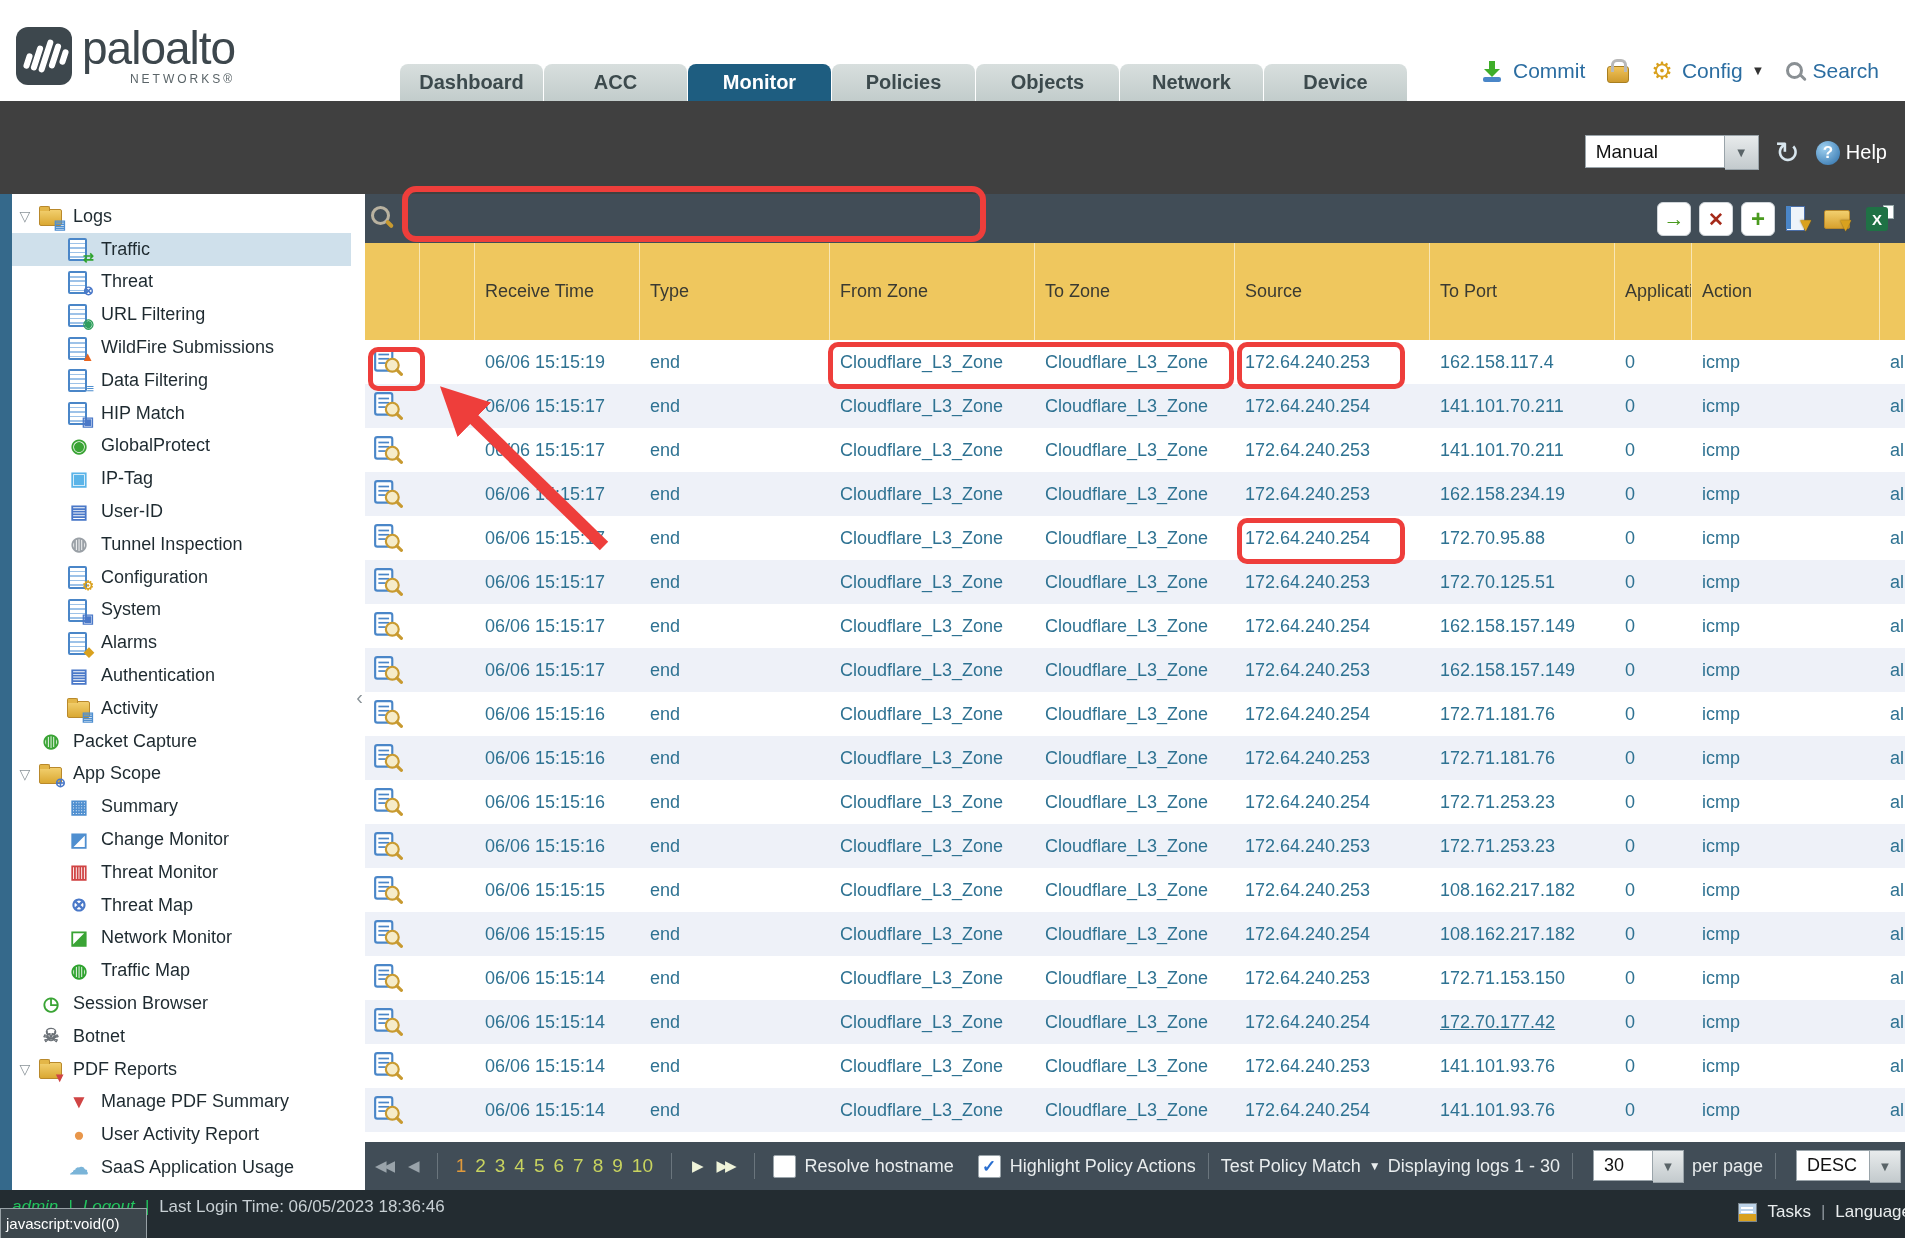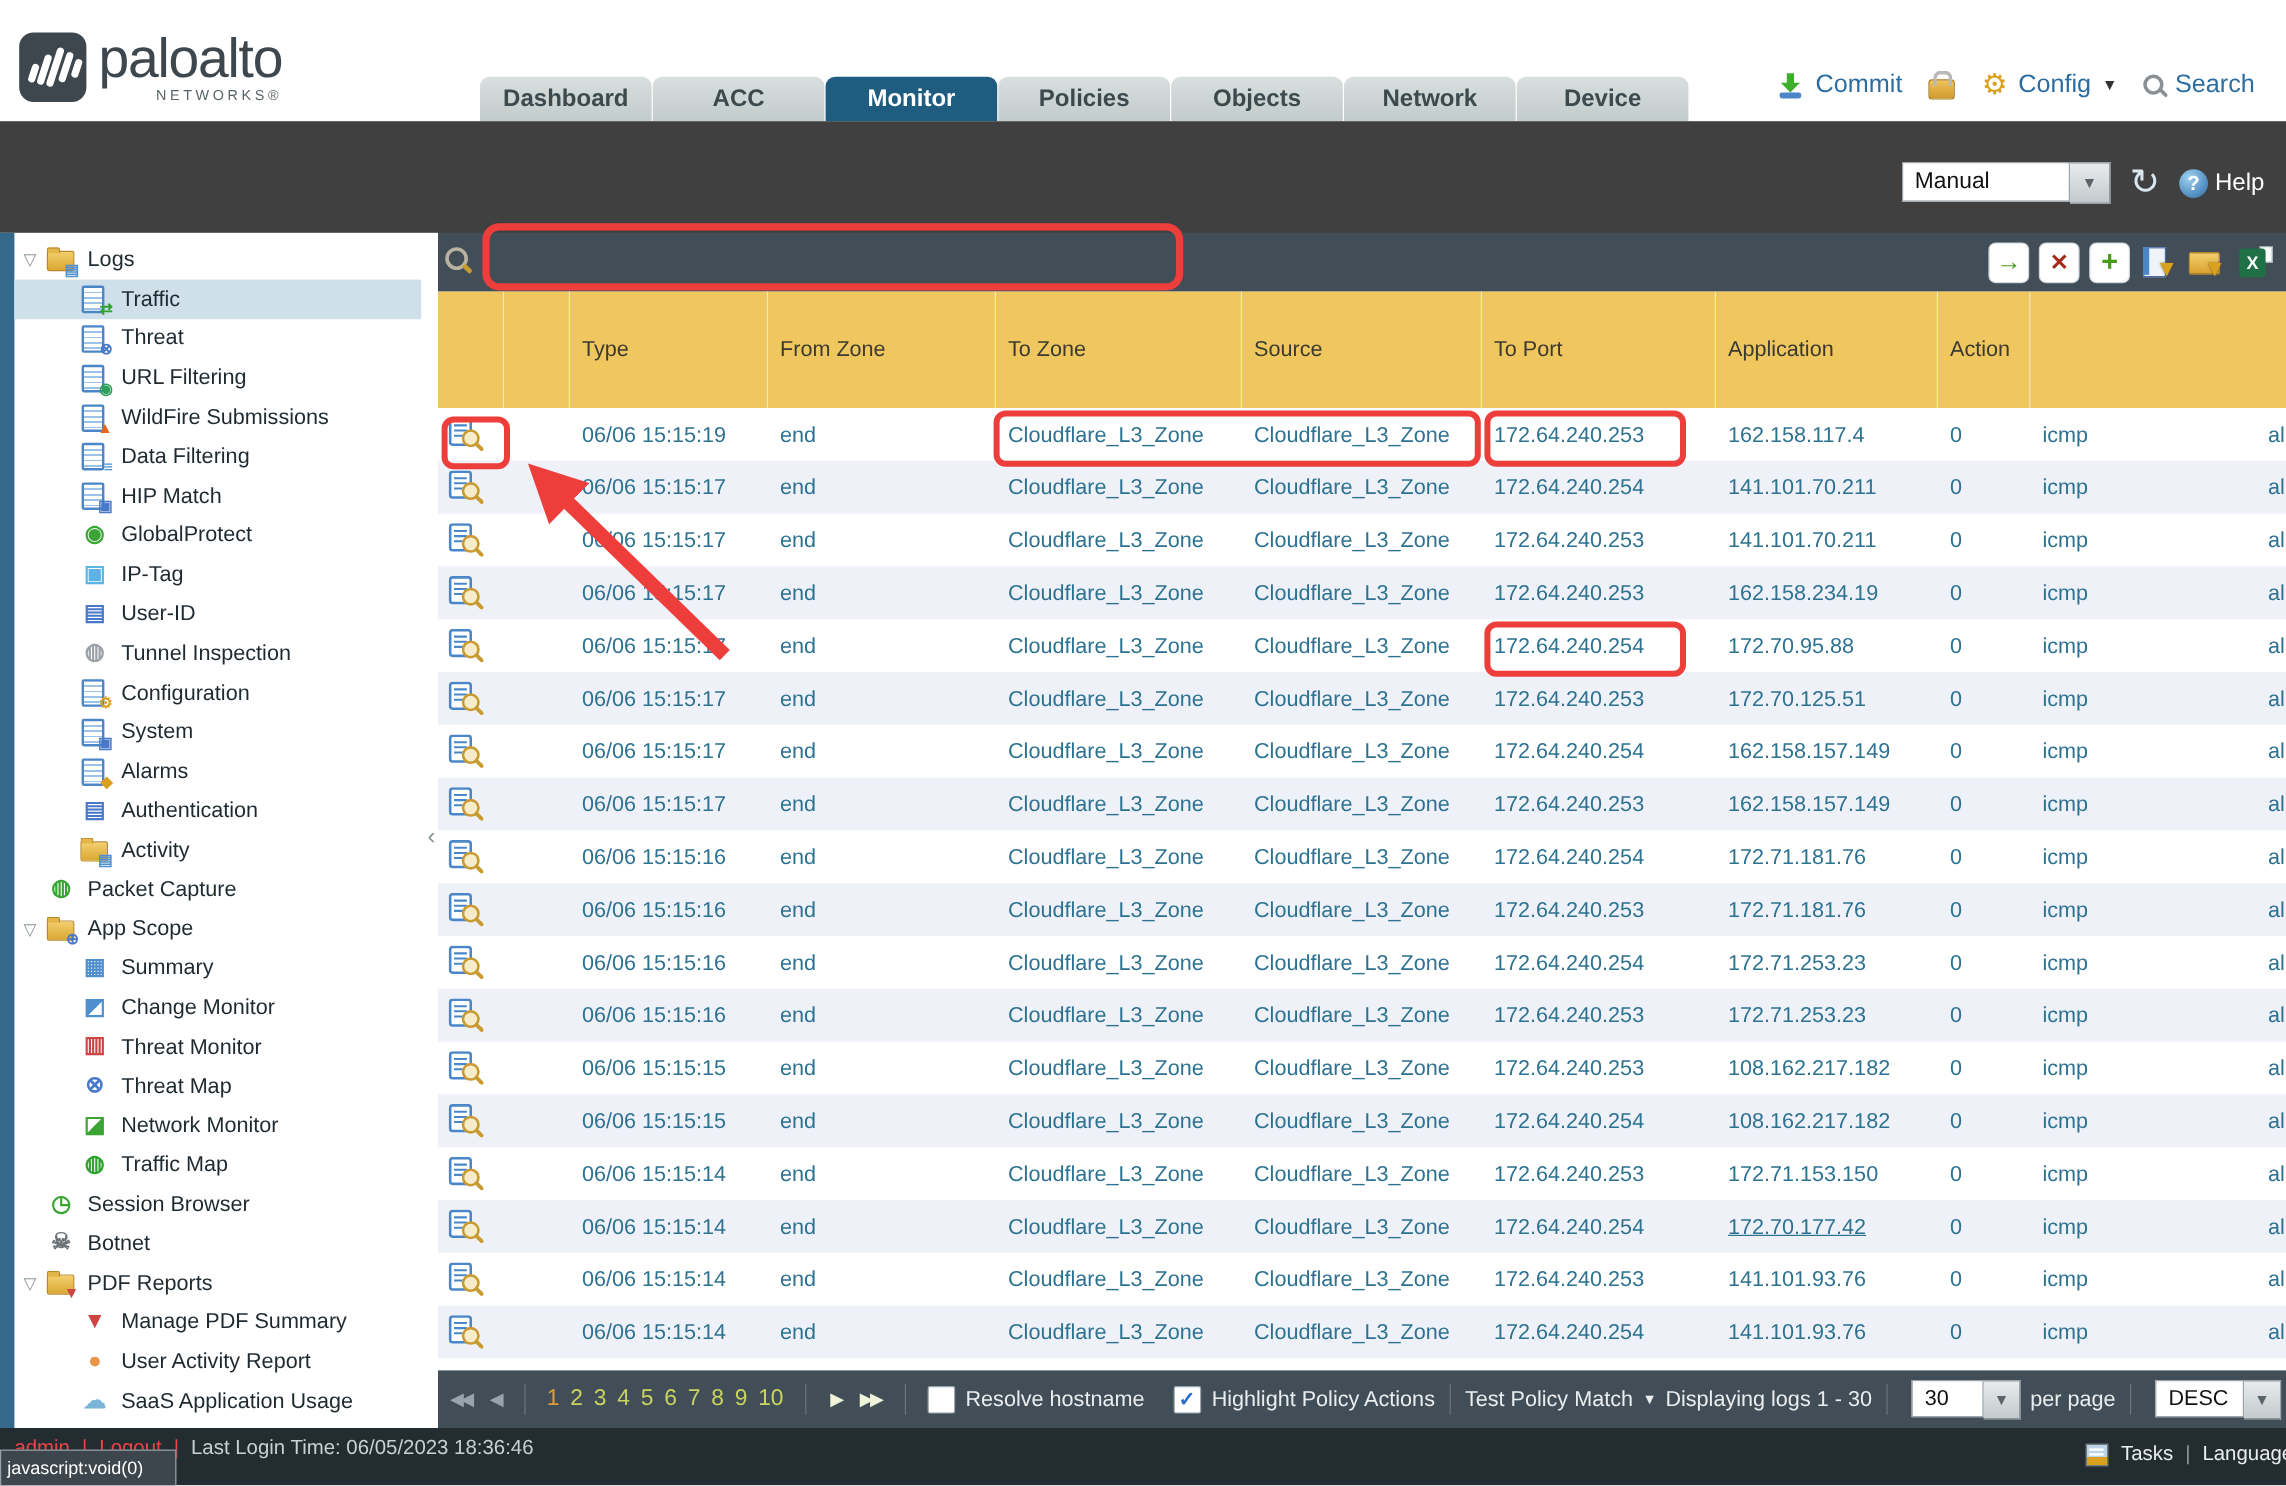--- a/index.html
+++ b/index.html
@@ -124,21 +124,21 @@
   .tpm .caret{color:#e9edee;font-size:12px;}
   .displaying{margin-left:auto;}
   .pagebar .select{margin:0 8px;}
   .pagebar .select .sbox{height:29px;font-size:18px;}
   .pagebar .select .sbtn{width:30px;height:31px;}
 
   
   .statusbar{position:absolute;left:0;top:1190px;width:100%;height:48px;background:#232c31;color:#c8d0d4;
         font-size:17px;}
   .sb-left{position:absolute;left:12px;top:7px;display:flex;gap:10px;align-items:center;}
-  .sb-left .dim{color:#ef4444;}
+  .sb-left .dim{color:#22c55e;font-style:italic;}
   .sb-right{position:absolute;right:-6px;top:12px;display:flex;gap:10px;align-items:center;color:#e9edee;}
   .tasks-icon{width:17px;height:17px;background:linear-gradient(#bcd3e8 60%,#d9a11e 60%);border:1px solid #7a8setBorder;
         border:1px solid #7a858c;position:relative;}
   .tasks-icon:before{content:"";position:absolute;left:2px;top:3px;width:12px;height:2px;background:#fff;box-shadow:0 4px 0 #fff;}
   .tooltip{position:absolute;left:0;top:18px;width:140px;height:29px;background:#3c464c;border:1px solid #98a1a6;
         color:#fff;font-size:15px;display:flex;align-items:center;padding-left:5px;z-index:60;}
 
   
   .anno{position:absolute;border:6px solid #ee3e3b;border-radius:14px;z-index:50;pointer-events:none;}
   .anno-arrow{position:absolute;z-index:51;pointer-events:none;}
@@ -430,20 +430,21 @@
         <div class="fico">
           <span class="xls-page"></span>
             <span class="xls">X</span>
         </div>
       </div>
     </div>
 
     <div class="thead grid" id="thead">
         <div class="hcell"></div>
         <div class="hcell"></div>
+        <div class="hcell">Receive Time</div>
         <div class="hcell">Type</div>
         <div class="hcell">From Zone</div>
         <div class="hcell">To Zone</div>
         <div class="hcell">Source</div>
         <div class="hcell">To Port</div>
         <div class="hcell">Application</div>
         <div class="hcell">Action</div>
       </div>
     <div class="rows" id="rows">
         <div class="trow grid">

